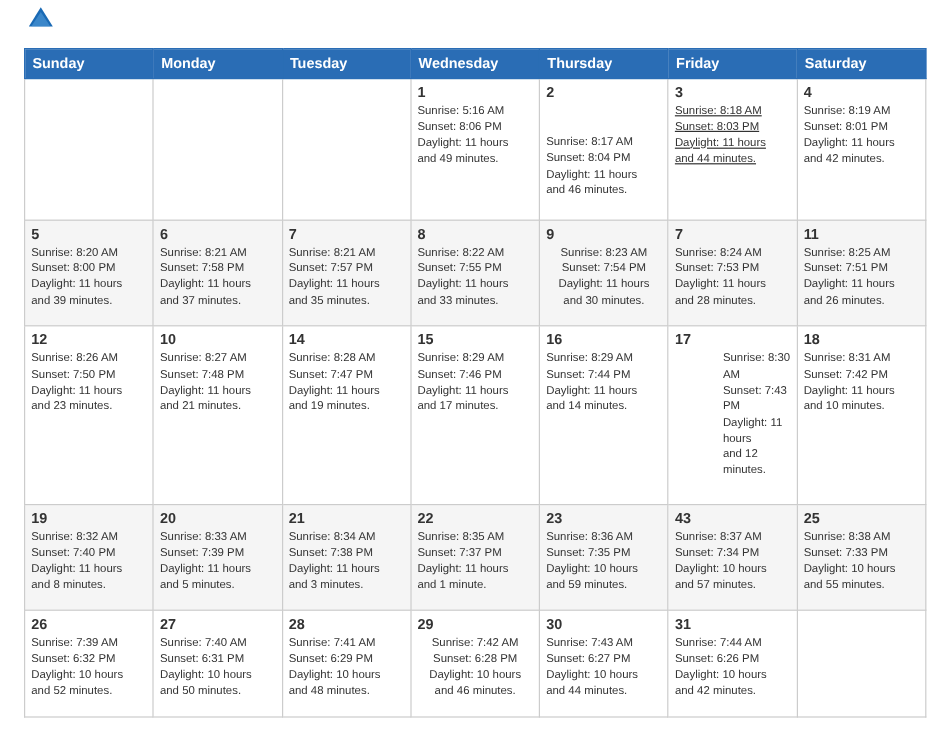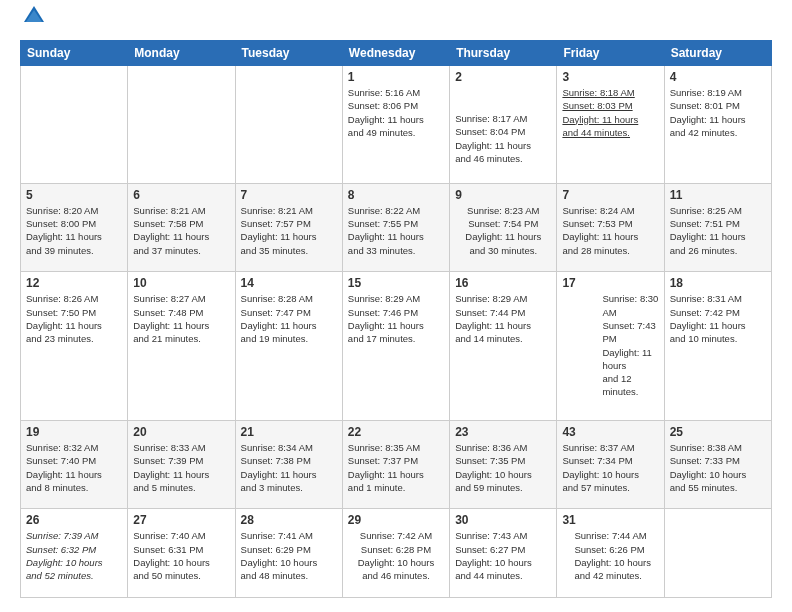--- a/index.html
+++ b/index.html
@@ -318,21 +318,21 @@
             <span class="day-num">25</span>
             <div class="day-info" style="white-space: pre-line;">Sunrise: 8:38 AM
 Sunset: 7:33 PM
 Daylight: 10 hours
 and 55 minutes.</div>
           </td>
         </tr>
         <tr>
           <td>
             <span class="day-num">26</span>
-            <div class="day-info" style="white-space: pre-line; font-style: italic;">Sunrise: 7:39 AM
+            <div class="day-info" style="white-space: pre-line;">Sunrise: 7:39 AM
 Sunset: 6:32 PM
 Daylight: 10 hours
 and 52 minutes.</div>
           </td>
           <td>
             <span class="day-num">27</span>
             <div class="day-info" style="white-space: pre-line;">Sunrise: 7:40 AM
 Sunset: 6:31 PM
 Daylight: 10 hours
 and 50 minutes.</div>
@@ -353,21 +353,21 @@
           </td>
           <td>
             <span class="day-num">30</span>
             <div class="day-info" style="white-space: pre-line;">Sunrise: 7:43 AM
 Sunset: 6:27 PM
 Daylight: 10 hours
 and 44 minutes.</div>
           </td>
           <td>
             <span class="day-num">31</span>
-            <div class="day-info" style="white-space: pre-line; margin-left: 12px;">Sunrise: 7:44 AM
+            <div class="day-info" style="white-space: pre-line;">Sunrise: 7:44 AM
 Sunset: 6:26 PM
 Daylight: 10 hours
 and 42 minutes.</div>
           </td>
           <td class="empty-cell"></td>
         </tr>
       </tbody>
   </table>
 </div>
 

